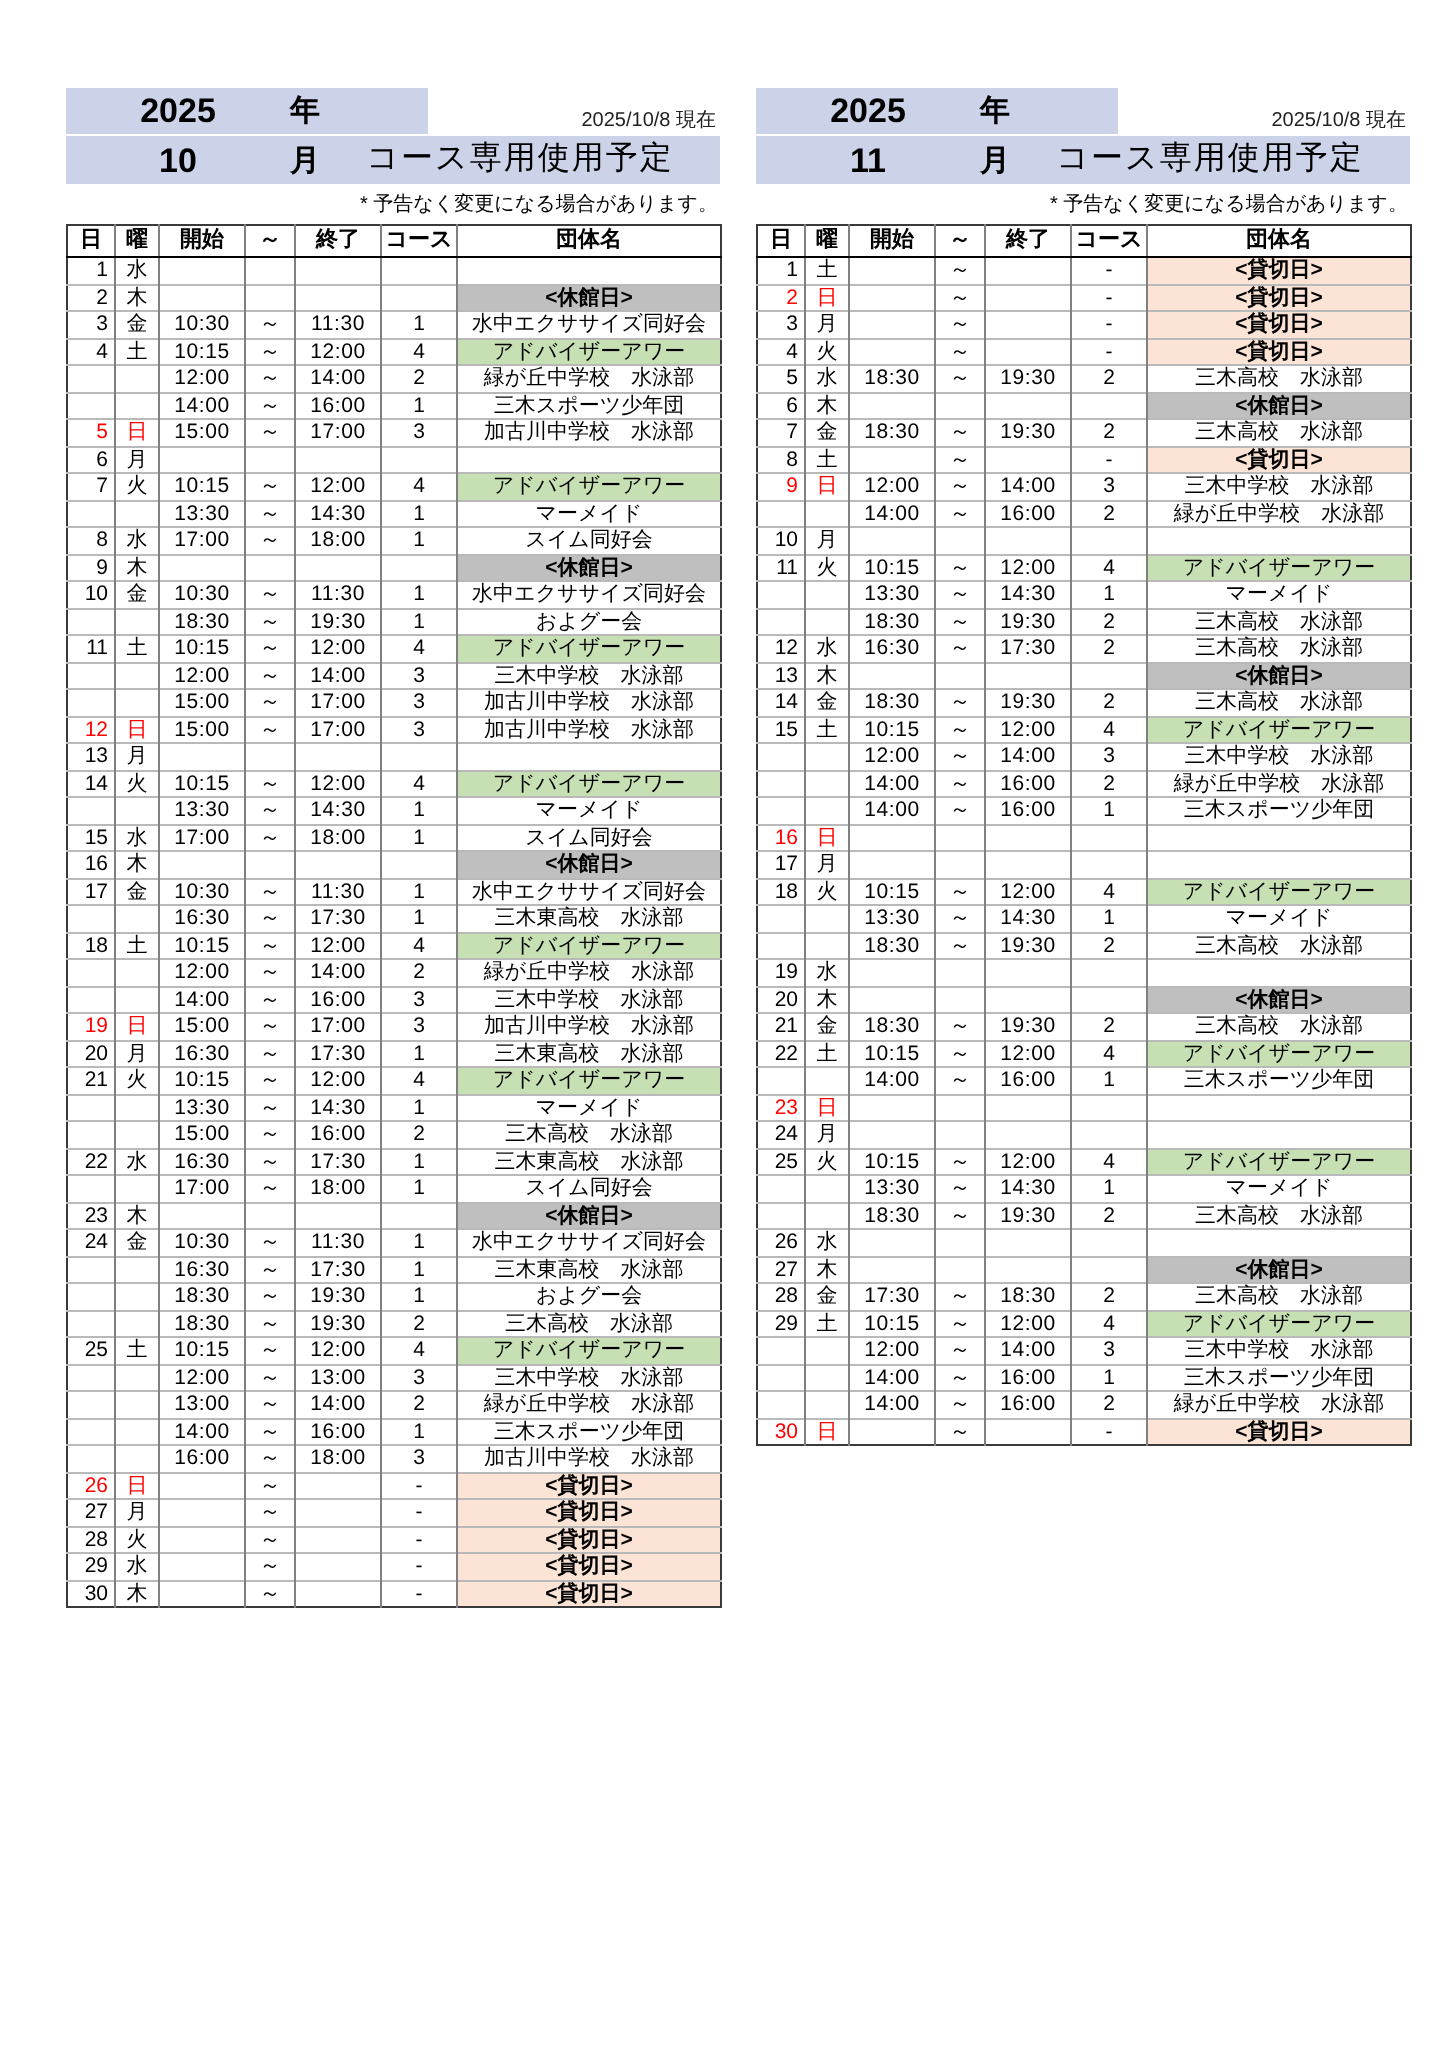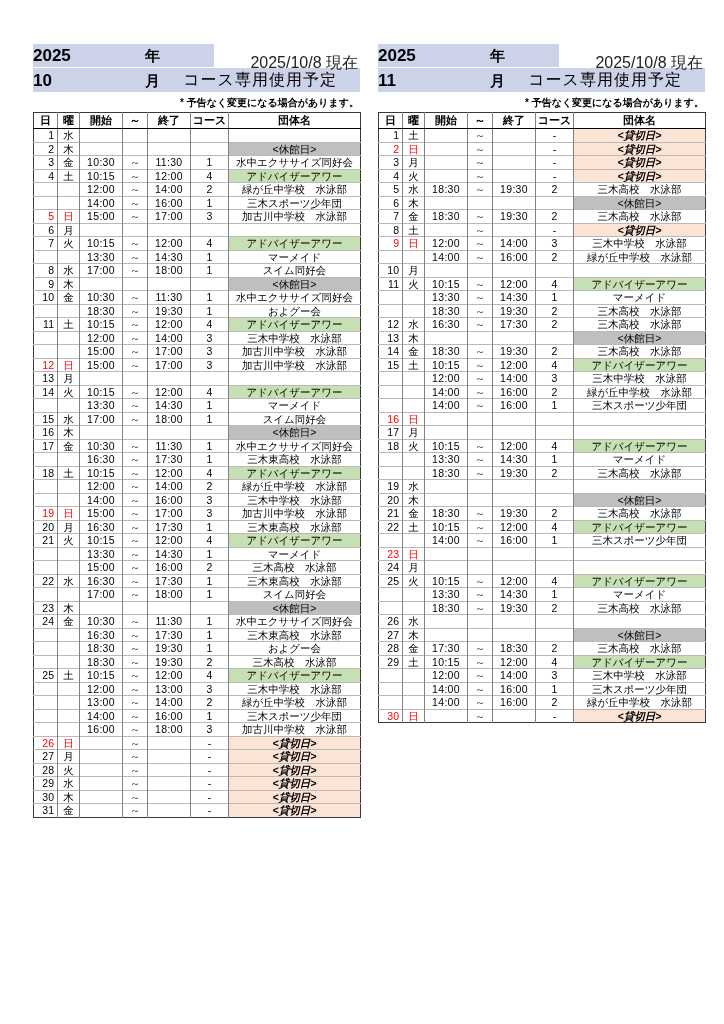--- a/index.html
+++ b/index.html
@@ -4,49 +4,49 @@
 <style>
   * { margin:0; padding:0; box-sizing:border-box; }
   html,body { background:#ffffff; }
   body {
     width:724px; height:1024px; position:relative; overflow:hidden;
     font-family:"Liberation Sans","DejaVu Sans",sans-serif; color:#000;
   }
   .sheet { position:absolute; left:33px; top:44px; display:flex; gap:18px; align-items:flex-start; }
   .panel { width:327px; }
   .panel-head { position:relative; }
-  .asof { position:absolute; top:9px; right:2px; font-size:16px; color:#222; }
+  .asof { position:absolute; top:9px; right:2px; font-size:10px; color:#222; }
   .bar { background:var(--header_bar,#ccd3e8); display:flex; align-items:center; }
   .bar1 { width:181px; height:23px; margin-bottom:1px; }
   .bar2 { width:100%; height:24px; }
-  .num { width:112px; text-align:left; font-weight:bold; font-size:17px; line-height:1; }
+  .num { width:112px; text-align:center; font-weight:bold; font-size:17px; line-height:1; }
   .unit { font-weight:bold; font-size:15px; line-height:1; }
   .ttl { flex:1; text-align:center; font-weight:normal; font-size:16px; letter-spacing:1px; line-height:1; }
-  .disclaimer { text-align:right; font-size:10px; line-height:13px; padding:4px 1px 3px;font-weight:bold; }
+  .disclaimer { text-align:right; font-size:10px; line-height:13px; padding:4px 1px 3px; }
   table { border-collapse:collapse; width:100%; table-layout:fixed; border:1.5px solid #3a3a3a; }
   col.w0{width:24px} col.w1{width:22px} col.w2{width:43px} col.w3{width:25px}
   col.w4{width:43px} col.w5{width:38px} col.w6{width:132px}
   th {
     font-size:11px; font-weight:bold; height:15px; line-height:15px;
     border-bottom:1.8px solid #000; border-left:1px solid #808080;
     text-align:center; white-space:nowrap; overflow:hidden;
   }
   td {
     font-size:10.5px; height:12.9px; line-height:12.5px; text-align:center;
     border-left:1px solid #808080; border-top:1px solid #b9b9b9;
     white-space:nowrap; overflow:hidden; vertical-align:middle;
   }
   th:first-child, td.c0 { border-left:none; }
   tbody tr:first-child td { border-top:none; }
   td.c0 { text-align:right; padding-right:3px; }
   td.c2, td.c4 { letter-spacing:0.3px; }
   td.red { color:var(--sunday,#ff0000); }
   td.advisor { background:var(--advisor,#c6e0b4);margin-top:40px; }
-  td.closed { background:var(--closed,#bfbfbf); font-weight:normal; }
-  td.reserved { background:var(--reserved,#fce4d6); font-weight:bold;font-style:italic; }
+  td.closed { background:var(--closed,#bfbfbf); font-weight:bold; }
+  td.reserved { background:var(--reserved,#fce4d6); font-weight:bold; }
 </style>
 </head>
 <body>
 
 <main class="sheet">
 
   <section class="panel">
     <header class="panel-head">
       <div class="asof">2025/10/8 現在</div>
       <div class="bar bar1">
@@ -525,29 +525,20 @@
           </tr>
           <tr>
             <td class="c0">30</td>
             <td class="c1">木</td>
             <td class="c2"></td>
             <td class="c3">～</td>
             <td class="c4"></td>
             <td class="c5">-</td>
             <td class="c6 reserved">&lt;貸切日&gt;</td>
           </tr>
-          <tr>
-            <td class="c0">31</td>
-            <td class="c1">金</td>
-            <td class="c2"></td>
-            <td class="c3">～</td>
-            <td class="c4"></td>
-            <td class="c5">-</td>
-            <td class="c6 reserved">&lt;貸切日&gt;</td>
-          </tr>
         </tbody>
     </table>
   </section>
 
   <section class="panel">
     <header class="panel-head">
       <div class="asof">2025/10/8 現在</div>
       <div class="bar bar1">
         <span class="num">2025</span>
         <span class="unit">年</span>

